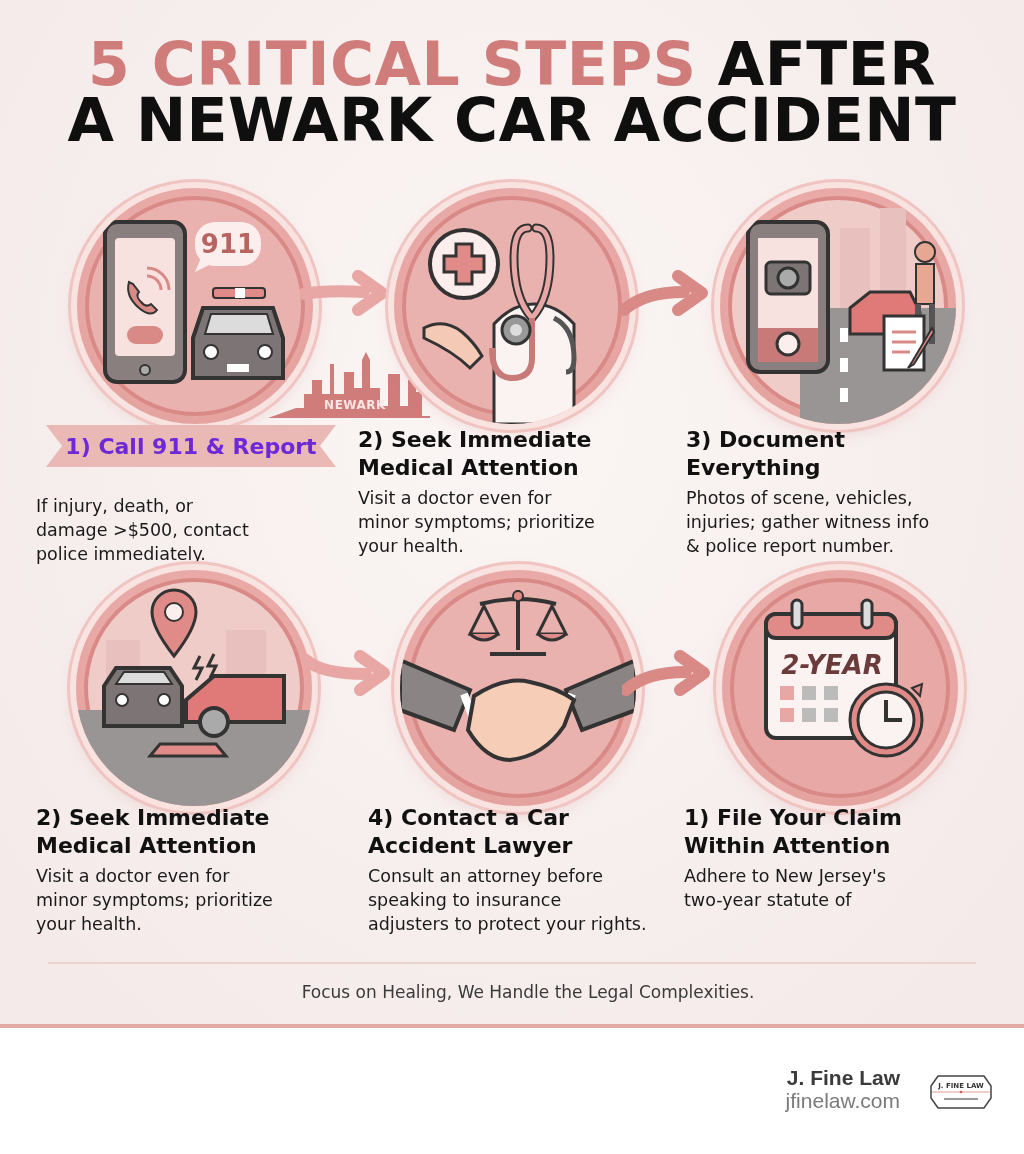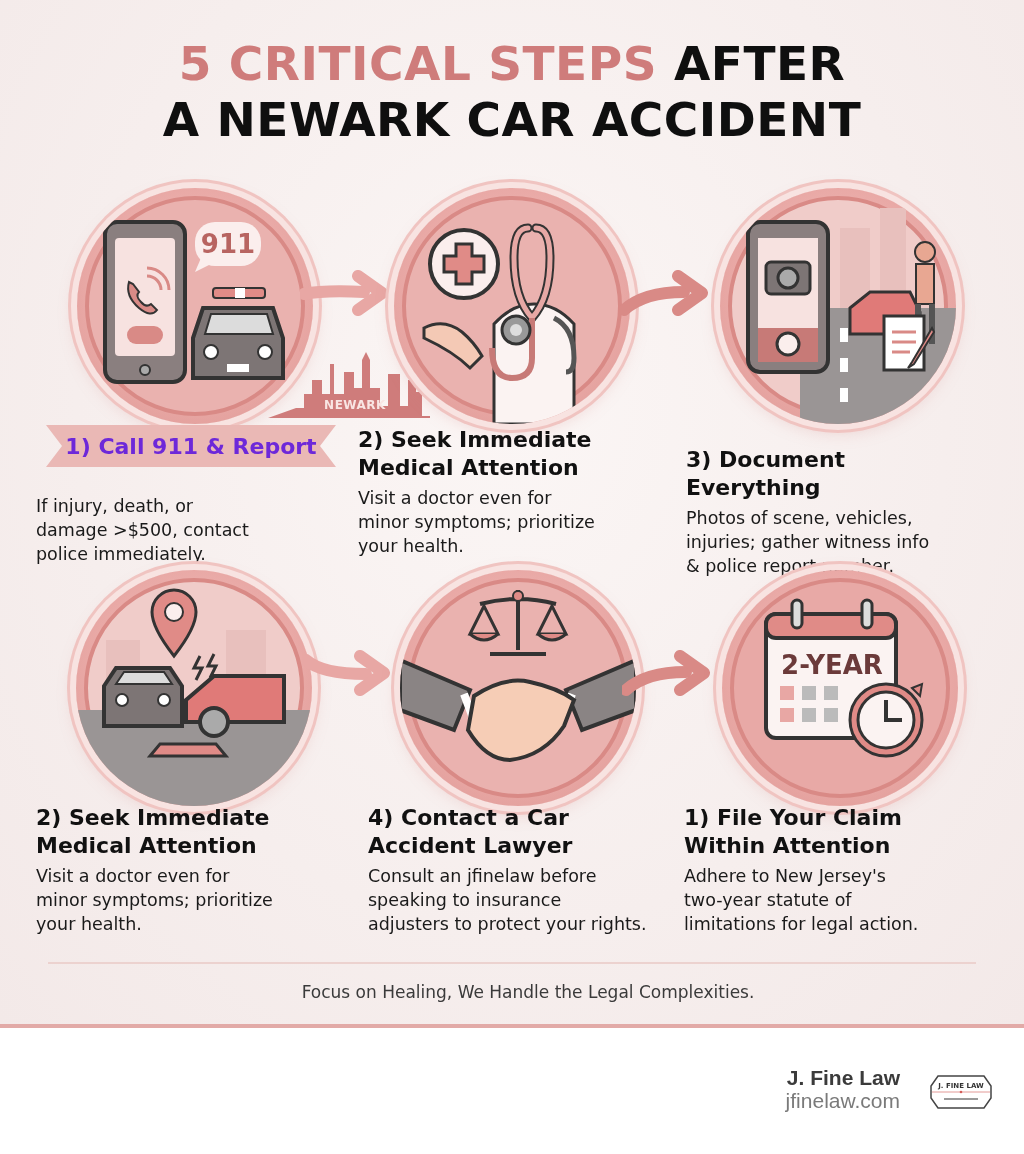--- a/index.html
+++ b/index.html
@@ -11,21 +11,21 @@
       color: #1a1a1a;
     }
     .canvas {
       position: absolute; left: 0; top: 0; width: 1024px; height: 1024px;
       background: radial-gradient(ellipse at 50% 40%, #fbf6f5 0%, #f6eeed 60%, #f3e9e8 100%);
     }
     .pink-bar { position: absolute; left: 0; top: 1024px; width: 1024px; height: 4px; background: #e2aaa7; }
     .title {
       position: absolute; left: 0; top: 36px; width: 1024px; text-align: center;
       font-family: "DejaVu Sans", sans-serif; font-weight: bold;
-      font-size: 47px; line-height: 56px; letter-spacing: 0.5px;
+      font-size: 60px; line-height: 56px; letter-spacing: 0.5px;
     }
     .title .accent { color: #cf7c7b; }
     .title .dark { color: #0f0f0f; }
 
     .step-icon {
       position: absolute; width: 236px; height: 236px; border-radius: 50%;
       background: radial-gradient(circle at 50% 45%, #f3c8c5 0%, #e9a9a6 60%, #dc9591 100%);
       box-shadow: 0 0 0 6px #f8e3e1, 0 0 0 9px #f0c4c1, 0 6px 18px rgba(210,130,125,0.35);
       overflow: hidden;
     }
@@ -192,21 +192,21 @@
     <div>2) Seek Immediate</div>
     <div>Medical Attention</div>
   </div>
   <div class="step-desc">
     <div>Visit a doctor even for</div>
     <div>minor symptoms; prioritize</div>
     <div>your health.</div>
   </div>
 </div>
 
-<div class="step-text" style="left:686px; top:426px;margin-top:20px;">
+<div class="step-text" style="left:686px; top:426px;">
   <div class="step-title">
     <div>3) Document</div>
     <div>Everything</div>
   </div>
   <div class="step-desc">
     <div>Photos of scene, vehicles,</div>
     <div>injuries; gather witness info</div>
     <div>&amp; police report number.</div>
   </div>
 </div>
@@ -251,21 +251,21 @@
   </svg>
 </div>
 
 <div class="arrow" style="left:622px; top:650px; width:90px; height:46px;">
   <svg viewBox="0 0 90 46">
       <path d="M4 40 q20 -18 60 -18" stroke="#d98a86" stroke-width="12" fill="none" stroke-linecap="round"></path>
       <path d="M58 6 l24 17 l-24 17" stroke="#d98a86" stroke-width="12" fill="none" stroke-linecap="round" stroke-linejoin="round"></path>
     </svg>
 </div>
 
-<div class="step-icon" style="left:722px; top:570px;">
+<div class="step-icon" style="left:722px; top:570px;font-style:italic;">
   <svg viewBox="0 0 236 236">
     <circle cx="118" cy="118" r="108" fill="#e8a9a6" stroke="#d98a86" stroke-width="4"></circle>
     <rect x="44" y="44" width="130" height="124" rx="10" fill="#fbf3f2" stroke="#333" stroke-width="4"></rect>
     <rect x="44" y="44" width="130" height="24" rx="10" fill="#e08b87" stroke="#333" stroke-width="4"></rect>
     <rect x="70" y="30" width="10" height="28" rx="5" fill="#ddd" stroke="#333" stroke-width="3"></rect>
     <rect x="140" y="30" width="10" height="28" rx="5" fill="#ddd" stroke="#333" stroke-width="3"></rect>
     <text x="110" y="104" text-anchor="middle" font-family="DejaVu Sans, sans-serif" font-weight="bold" font-size="26" fill="#6b3a3a">2-YEAR</text>
     <rect x="58" y="116" width="14" height="14" fill="#e8a7a4"></rect>
     <rect x="80" y="116" width="14" height="14" fill="#bbb"></rect>
     <rect x="102" y="116" width="14" height="14" fill="#bbb"></rect>
@@ -290,35 +290,34 @@
     <div>your health.</div>
   </div>
 </div>
 
 <div class="step-text" style="left:368px; top:804px;">
   <div class="step-title">
     <div>4) Contact a Car</div>
     <div>Accident Lawyer</div>
   </div>
   <div class="step-desc">
-    <div>Consult an jfinelaw before</div>
+    <div>Consult an attorney before</div>
     <div>speaking to insurance</div>
     <div>adjusters to protect your rights.</div>
   </div>
 </div>
 
 <div class="step-text" style="left:684px; top:804px;">
   <div class="step-title">
     <div>1) File Your Claim</div>
     <div>Within Attention</div>
   </div>
   <div class="step-desc">
     <div>Adhere to New Jersey's</div>
     <div>two-year statute of</div>
-    <div>limitations for legal action.</div>
   </div>
 </div>
 
 <div class="divider"></div>
 <div class="tagline">Focus on Healing, We Handle the Legal Complexities.</div>
 <div class="pink-bar"></div>
 
 <div class="brand">
   <div class="brand-name">J. Fine Law</div>
   <div class="brand-url">jfinelaw.com</div>

